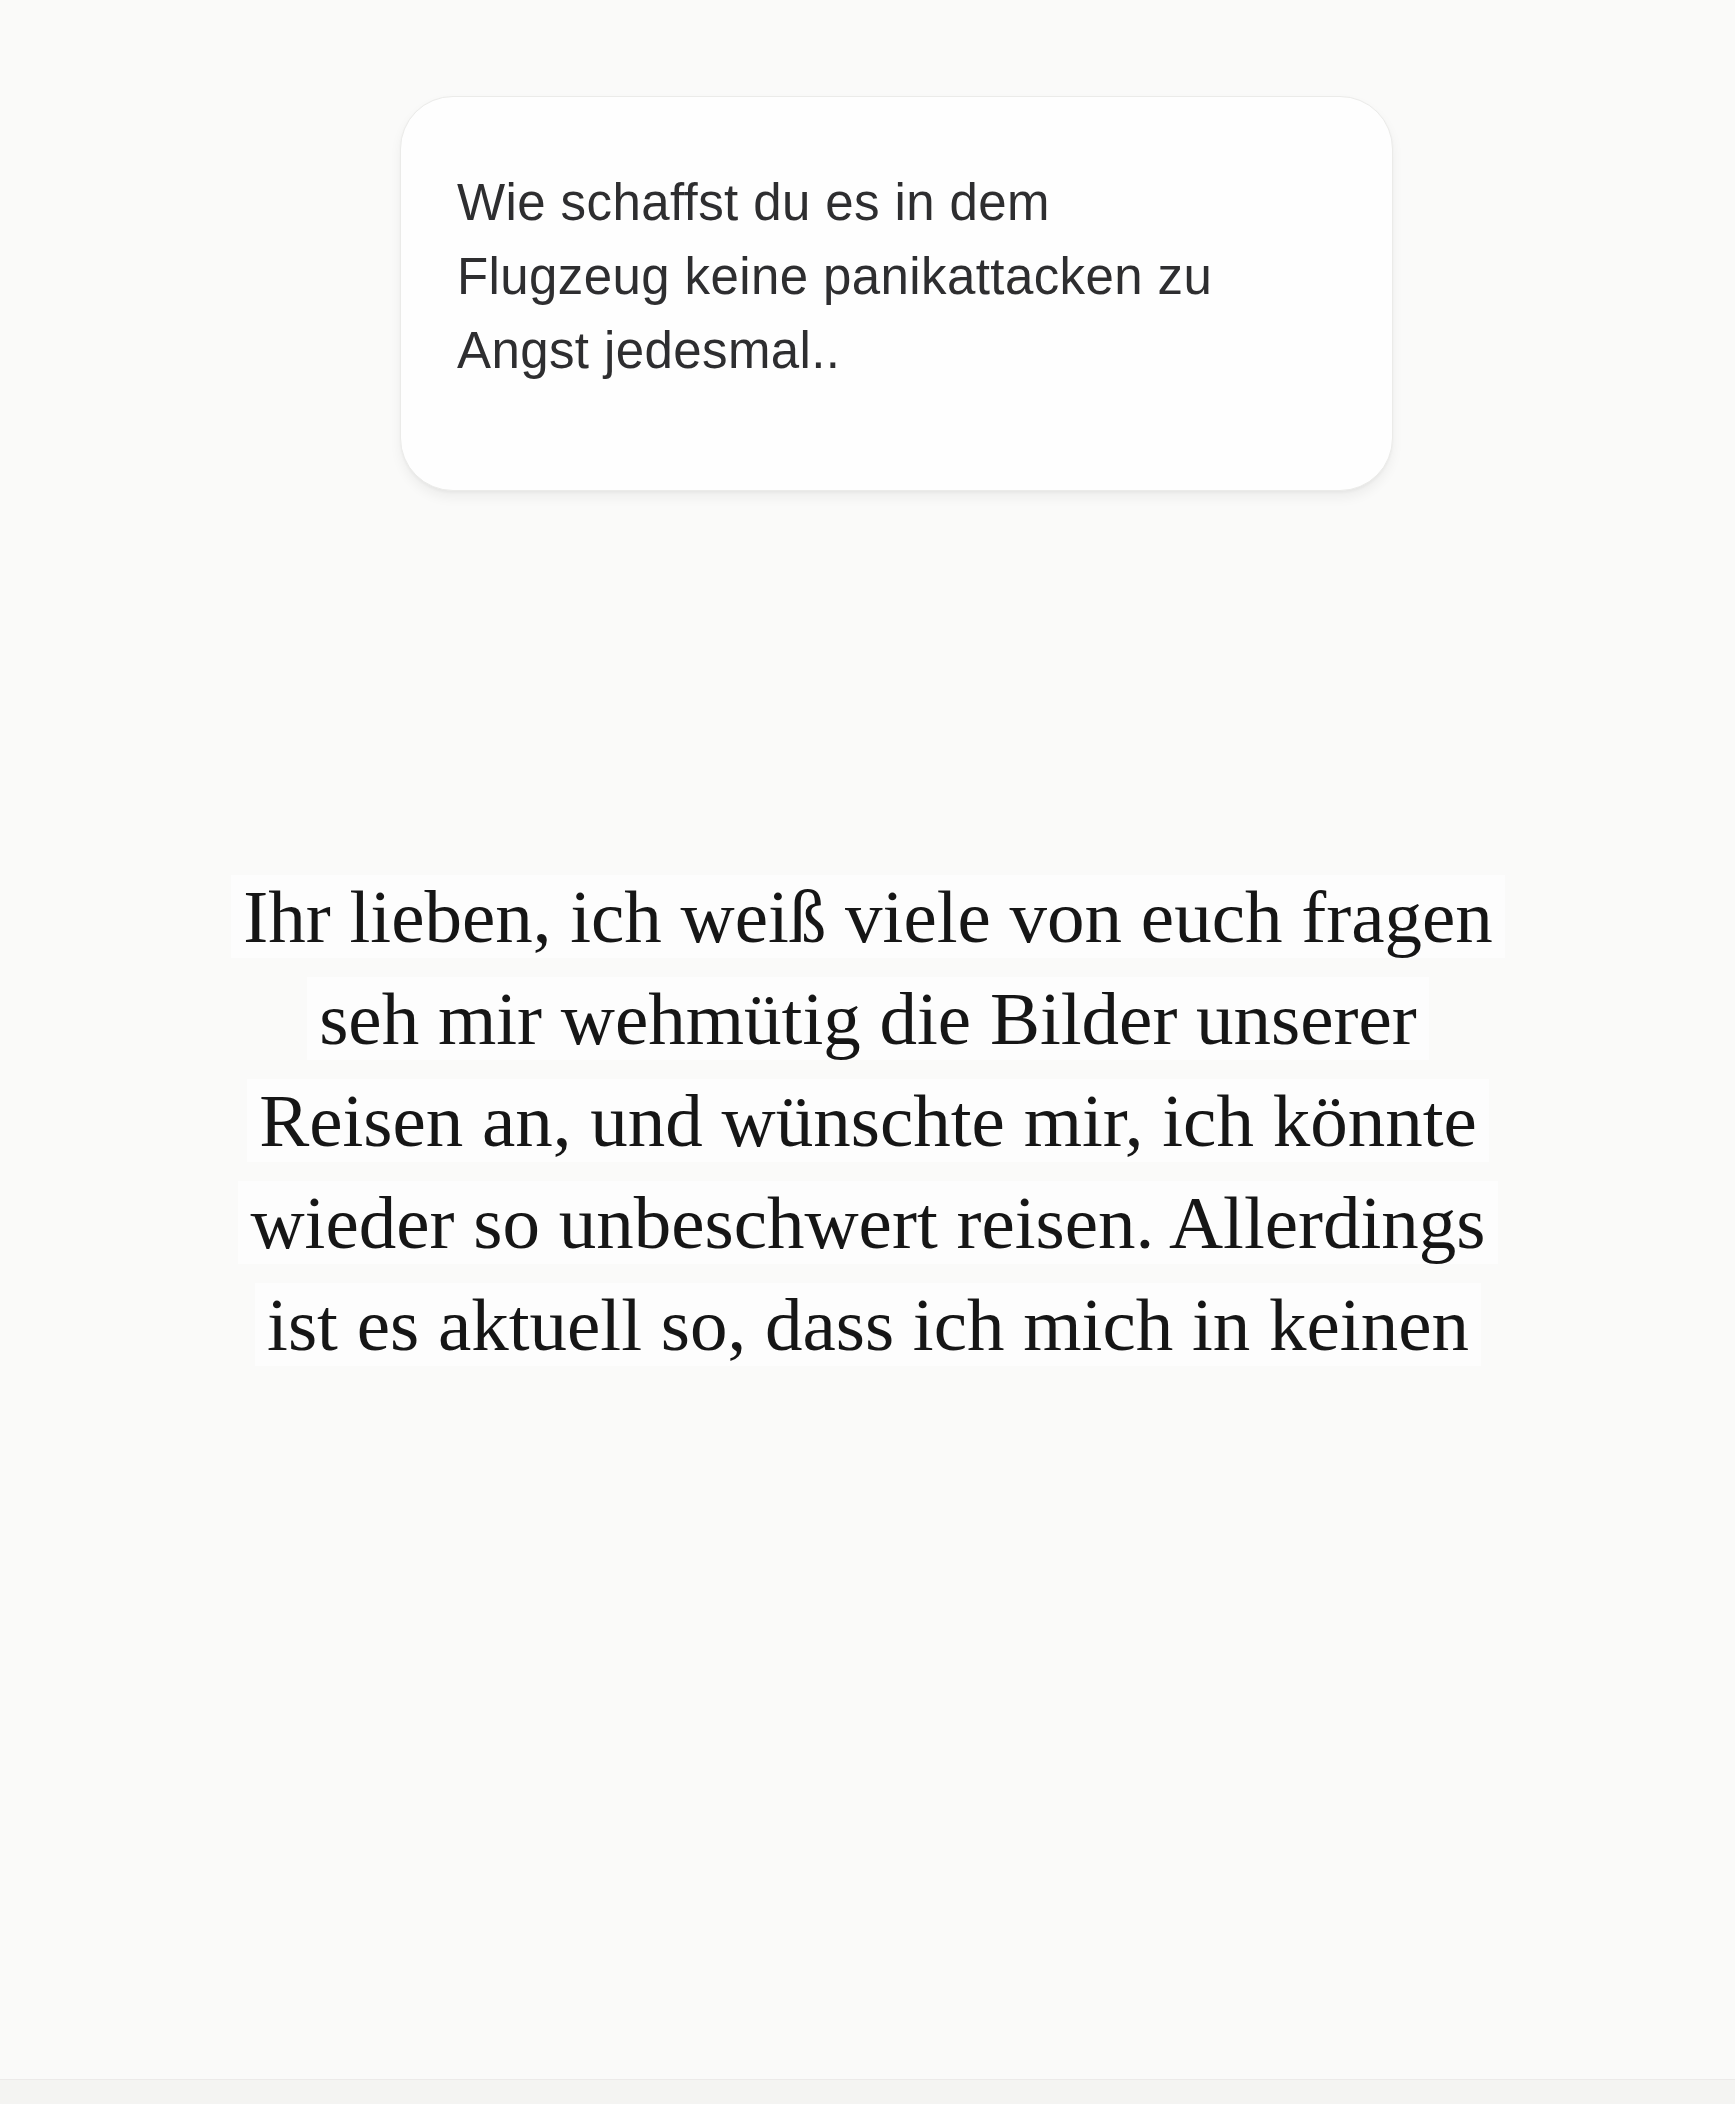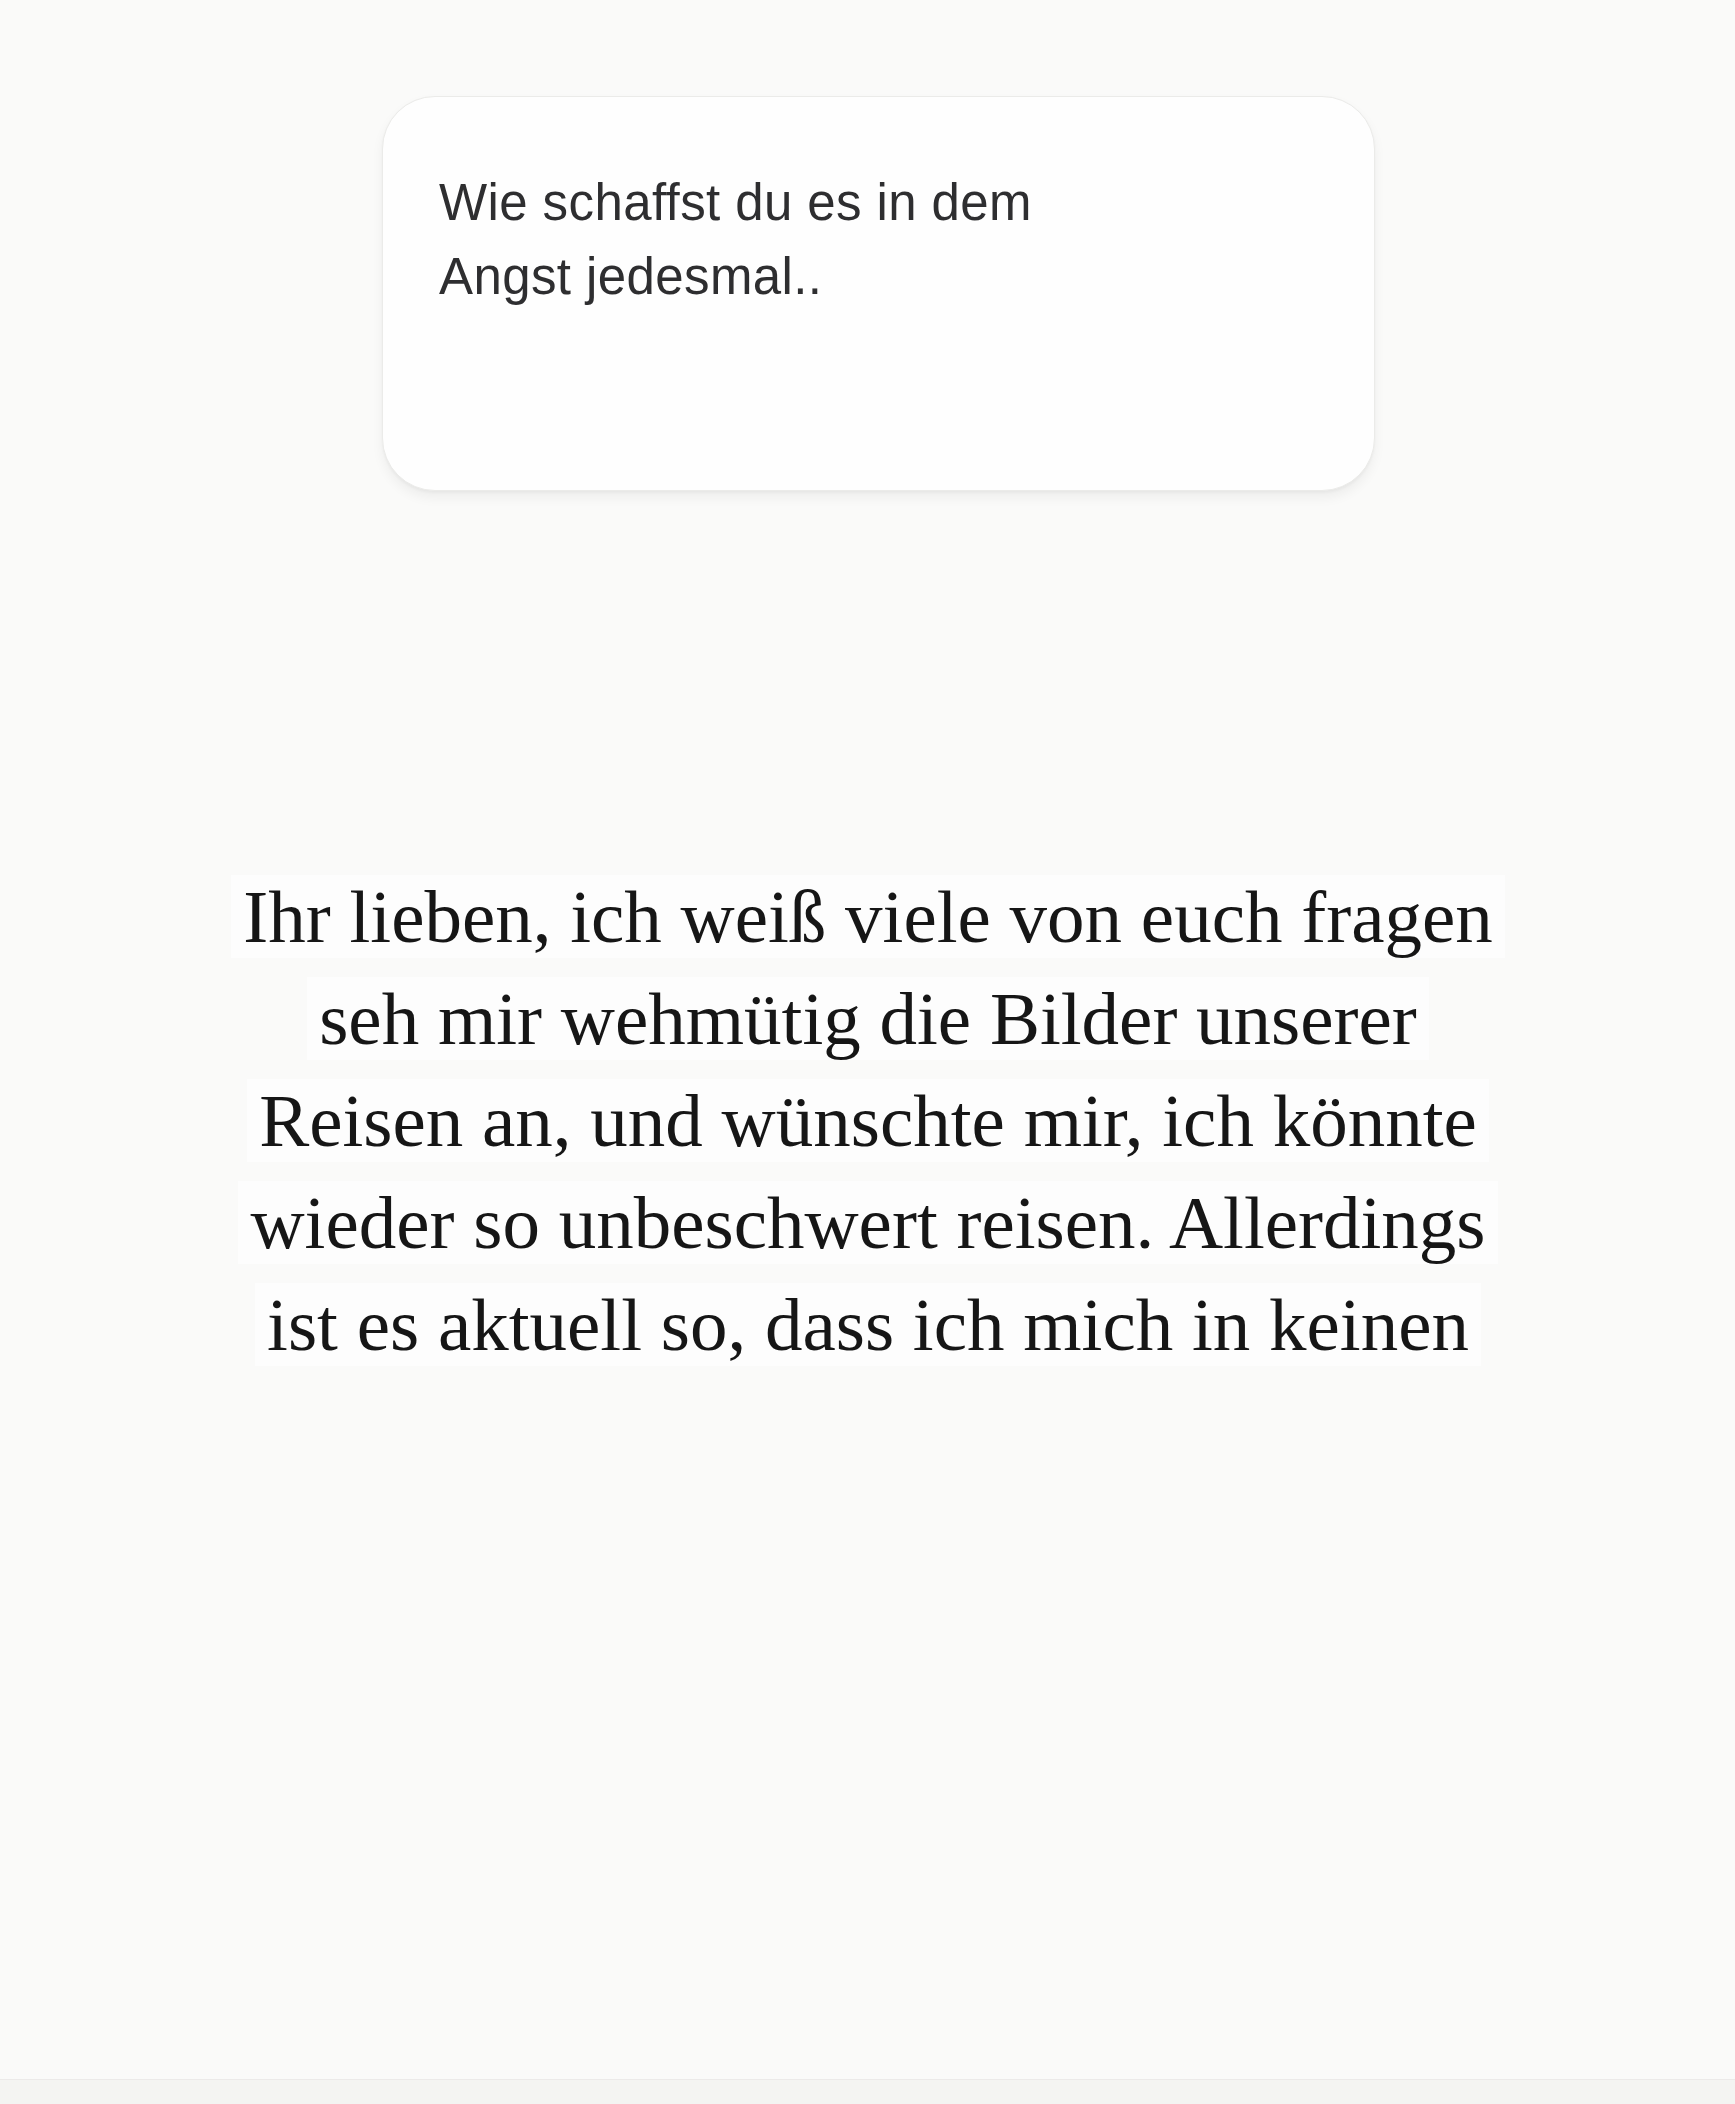--- a/index.html
+++ b/index.html
@@ -12,21 +12,21 @@
     width: 1736px;
     height: 2104px;
     background: #fafaf9;
     overflow: hidden;
     font-family: "Liberation Sans", sans-serif;
   }
 
   
   .question-sticker {
     position: absolute;
-    left: 382px;
+    left: 400px;
     top: 96px;
     width: 993px;
     height: 395px;
     box-sizing: border-box;
     background: #fefefe;
     border: 1.7px solid #ebebe9;
     border-radius: 53px;
     box-shadow: 0 6.8px 12px rgba(0,0,0,0.05), 0 1.7px 2.5px rgba(0,0,0,0.03);
     padding: 69px 51px 0 56px;
   }
@@ -71,20 +71,21 @@
     border-top: 0.8px solid #eceae9;
   }
 </style>
 </head>
 <body>
 
 <div class="stage">
 
   <div class="question-sticker">
     <div class="question-line">Wie schaffst du es in dem</div>
+    <div class="question-line">Flugzeug keine panikattacken zu</div>
     <div class="question-line">Angst jedesmal..</div>
   </div>
 
   <div class="answer-text">
     <div class="answer-line"><span>Ihr lieben, ich weiß viele von euch fragen</span></div>
     <div class="answer-line"><span>seh mir wehmütig die Bilder unserer</span></div>
     <div class="answer-line"><span>Reisen an, und wünschte mir, ich könnte</span></div>
     <div class="answer-line"><span>wieder so unbeschwert reisen. Allerdings</span></div>
     <div class="answer-line"><span>ist es aktuell so, dass ich mich in keinen</span></div>
   </div>

